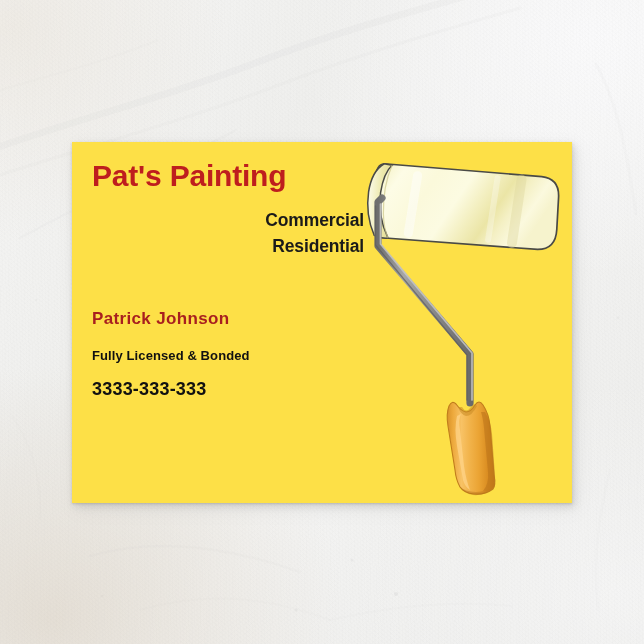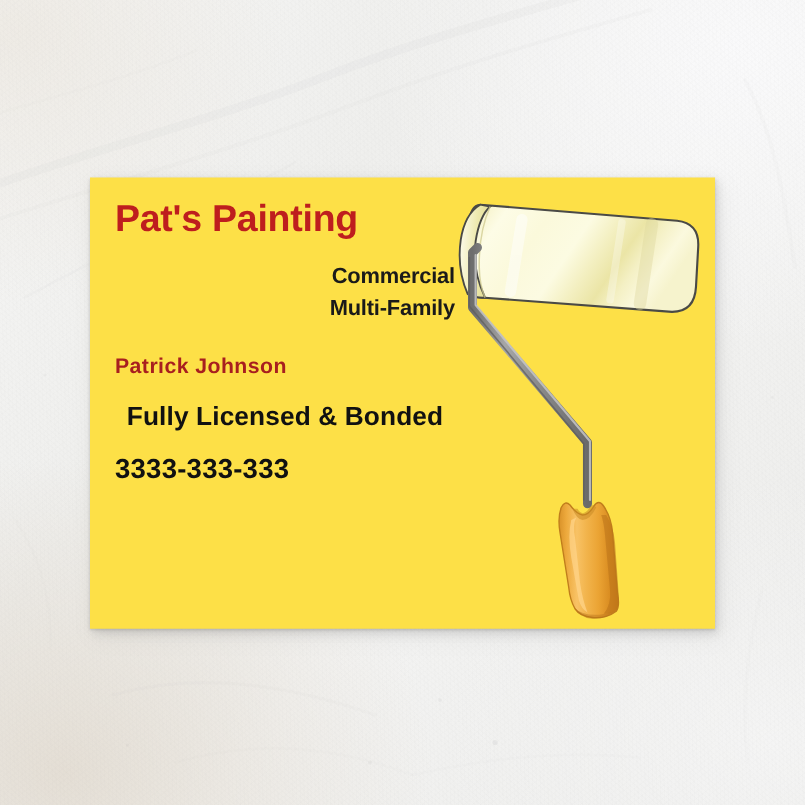--- a/index.html
+++ b/index.html
@@ -78,41 +78,40 @@
   }
   #services li {
     color:#1a1a1a;
     font-size:17.5px;
     font-weight:bold;
     line-height:1.45;
     letter-spacing:-.15px;
     white-space:nowrap;
   }
 
-  #contact { margin-top:24px; }
+  #contact { margin-top:50px; }
 
   #contact-name {
     color:#a81f1f;
     font-size:17px;
     font-weight:bold;
     letter-spacing:.35px;
     white-space:nowrap;
   }
   #license {
     color:#111111;
-    font-size:21px;
+    font-size:13px;
     font-weight:bold;
     letter-spacing:.1px;
     margin-top:19px;
     white-space:nowrap;
-    text-align:center;
   }
   #phone {
     color:#111111;
-    font-size:22px;
+    font-size:18px;
     font-weight:bold;
     letter-spacing:.2px;
     margin-top:16px;
     white-space:nowrap;
   }
 
   
   #roller-art {
     position:absolute;
     left:272px; top:8px;
@@ -149,21 +148,21 @@
 </div>
 
 <div id="card">
 
   <div id="text-col">
 
     <div id="company-name">Pat's Painting</div>
 
     <ul id="services">
       <li>Commercial</li>
-      <li>Multi-Family</li>
+      <li>Residential</li>
     </ul>
 
     <div id="contact">
       <div id="contact-name">Patrick Johnson</div>
       <div id="license">Fully Licensed &amp; Bonded</div>
       <div id="phone">3333-333-333</div>
     </div>
 
   </div>
 

